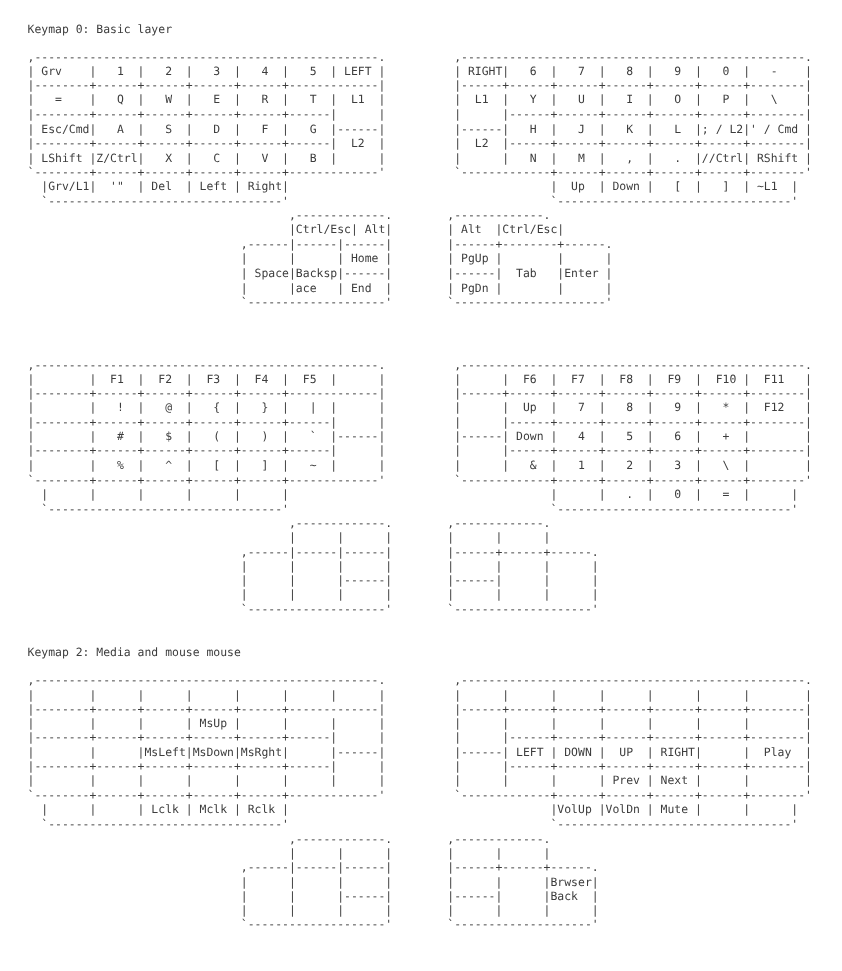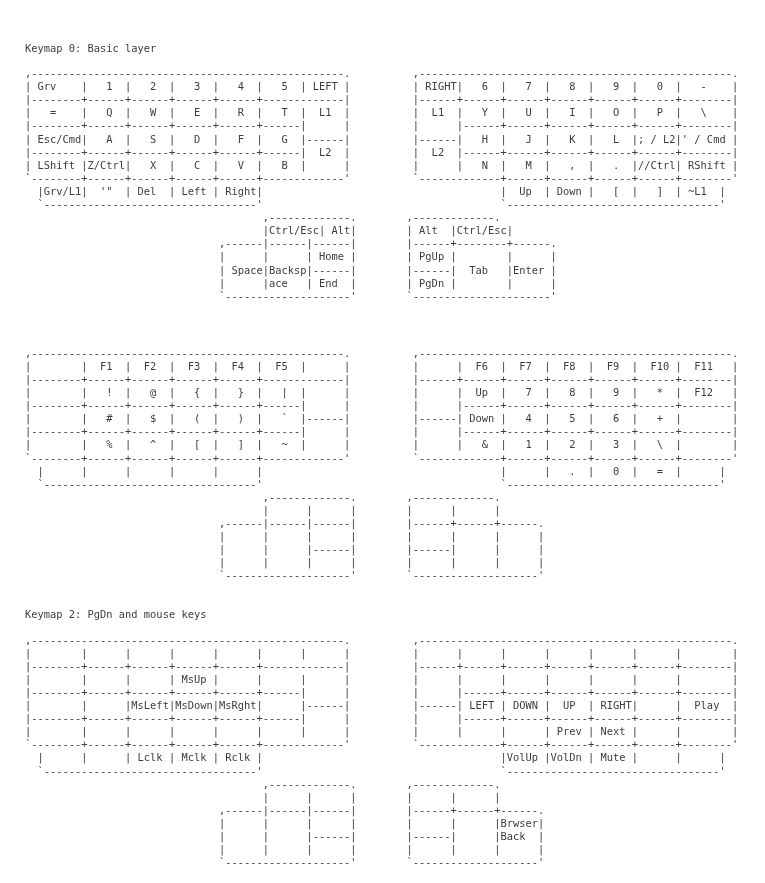--- a/index.html
+++ b/index.html
@@ -4,21 +4,21 @@
 <style>
   html, body {
     margin: 0;
     padding: 0;
     background: #ffffff;
   }
   .doc {
     box-sizing: border-box;
     width: 765px;
     min-height: 883px;
-    padding: 42px 0 0 25px;
+    padding: 21px 0 0 25px;
     background: #ffffff;
     font-family: "DejaVu Sans Mono", "Liberation Mono", monospace;
     font-size: 10.4px;
     line-height: 13.1px;
     color: #3d3d3d;
   }
   .keymap-section {
     margin: 0 0 26px 0;
   }
   .keymap-section.first {
@@ -85,21 +85,21 @@
                                       ,-------------.        ,-------------.
                                       |      |      |        |      |      |
                                ,------|------|------|        |------+------+------.
                                |      |      |      |        |      |      |      |
                                |      |      |------|        |------|      |      |
                                |      |      |      |        |      |      |      |
                                `--------------------'        `--------------------'</pre>
   </div>
 
   <div class="keymap-section">
-    <div class="section-title">Keymap 2: PgDn and mouse keys</div>
+    <div class="section-title">Keymap 2: Media and mouse mouse</div>
     <pre class="ascii">,--------------------------------------------------.          ,--------------------------------------------------.
 |        |      |      |      |      |      |      |          |      |      |      |      |      |      |        |
 |--------+------+------+------+------+-------------|          |------+------+------+------+------+------+--------|
 |        |      |      | MsUp |      |      |      |          |      |      |      |      |      |      |        |
 |--------+------+------+------+------+------|      |          |      |------+------+------+------+------+--------|
 |        |      |MsLeft|MsDown|MsRght|      |------|          |------| LEFT | DOWN |  UP  | RIGHT|      |  Play  |
 |--------+------+------+------+------+------|      |          |      |------+------+------+------+------+--------|
 |        |      |      |      |      |      |      |          |      |      |      | Prev | Next |      |        |
 `--------+------+------+------+------+-------------'          `-------------+------+------+------+------+--------'
   |      |      | Lclk | Mclk | Rclk |                                      |VolUp |VolDn | Mute |      |      |

